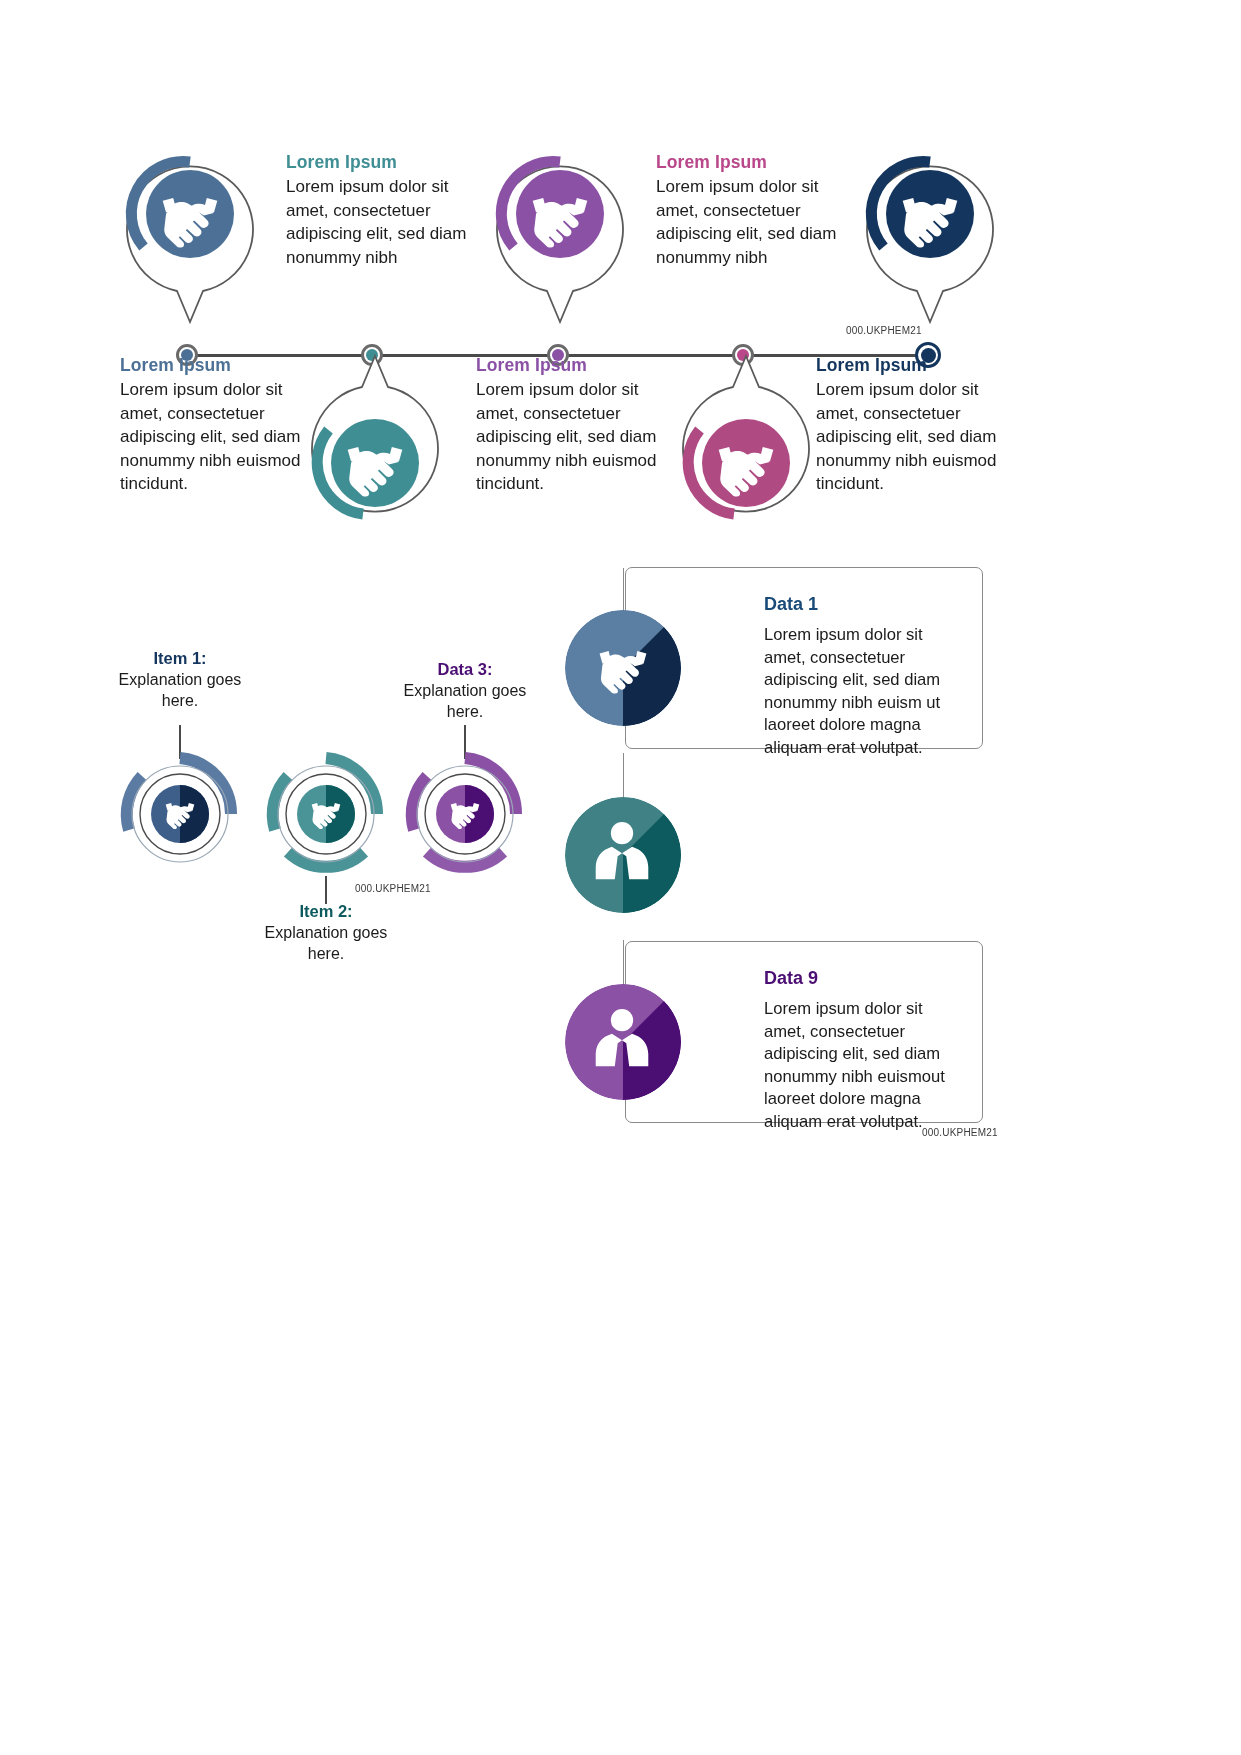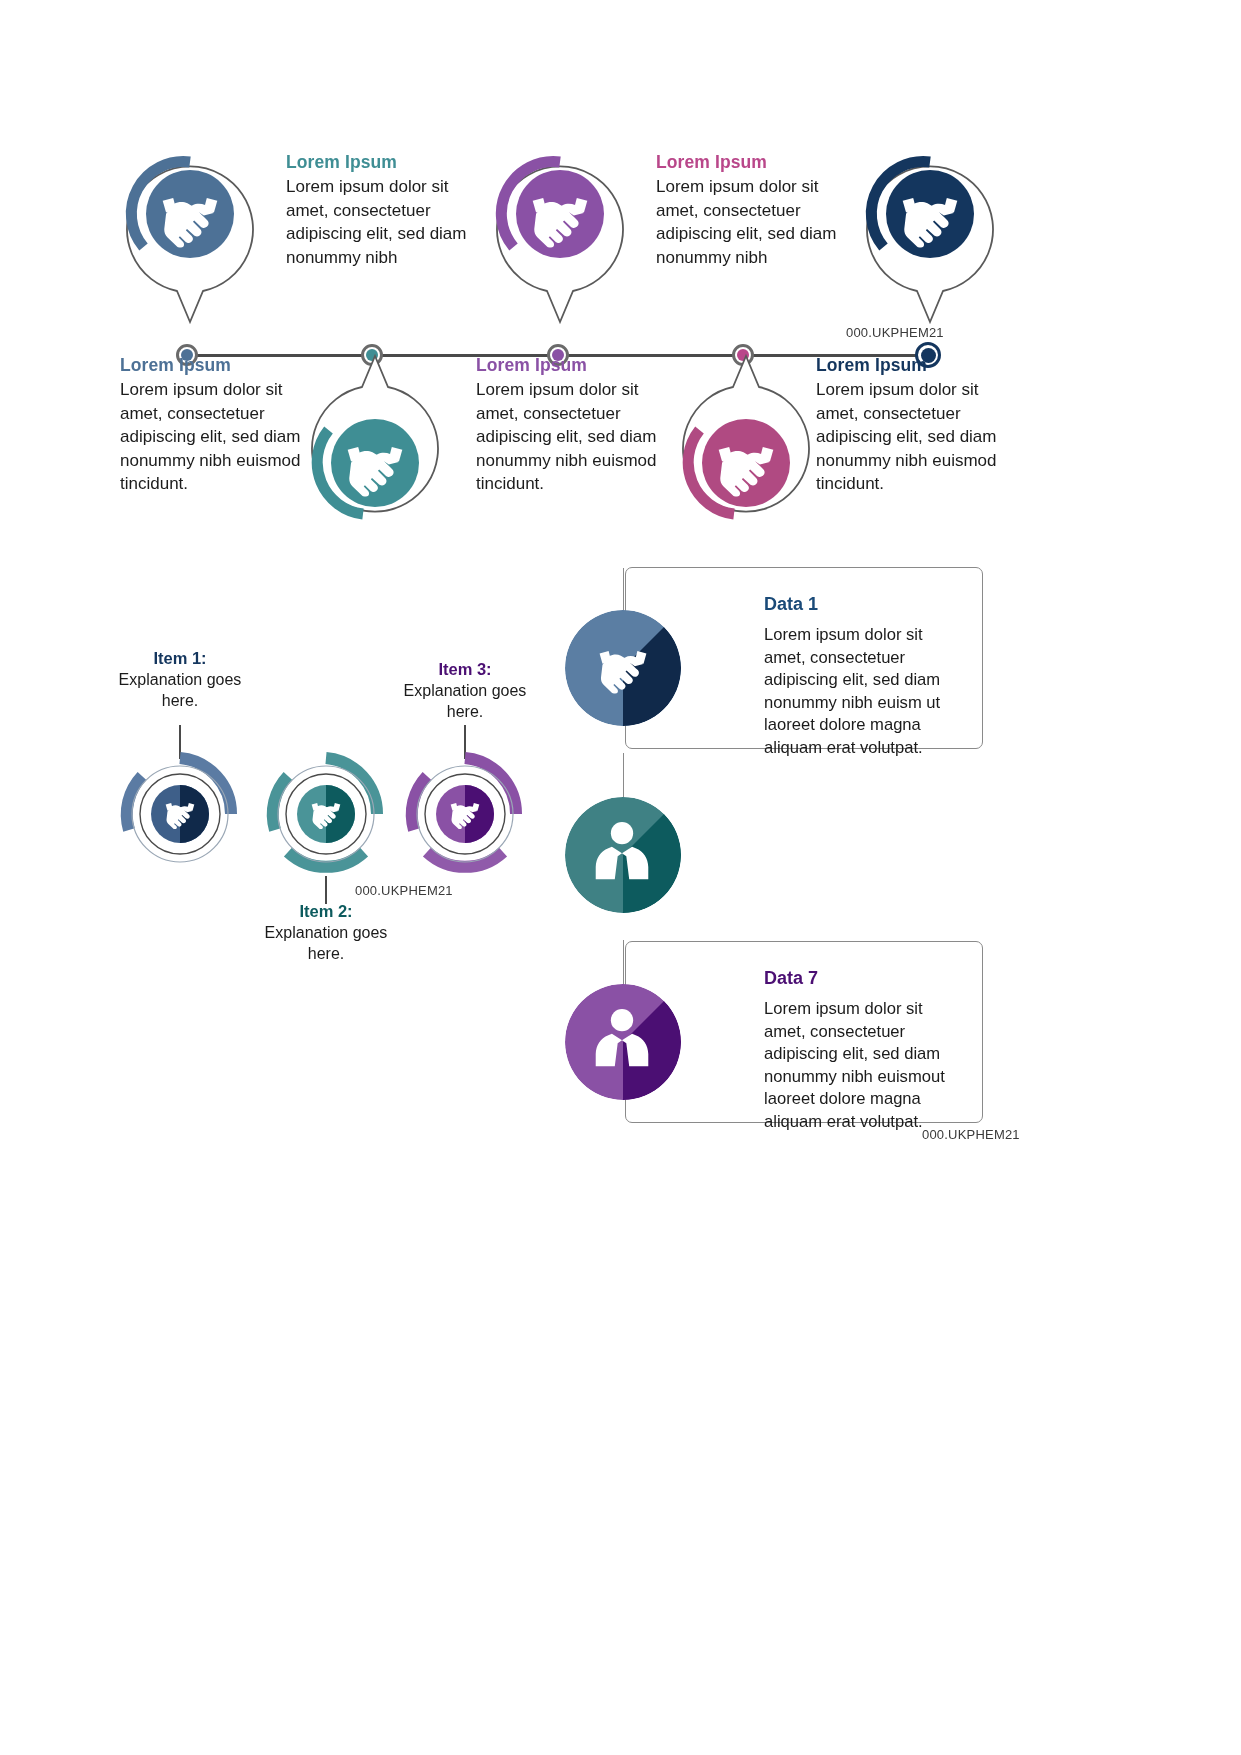--- a/index.html
+++ b/index.html
@@ -7,21 +7,21 @@
     width:1241px;height:1755px;position:relative;overflow:hidden;
     font-family:"Liberation Sans","DejaVu Sans",sans-serif;
     color:#1a1a1a;
   }
   .page{position:absolute;inset:0;}
 
   
   .abs{position:absolute;}
   .ttl{font-weight:bold;font-size:17.5px;letter-spacing:.1px;margin:0 0 2px 0;}
   .body{font-size:17px;line-height:23.5px;margin:0;color:#1c1c1c;}
-  .wm{font-size:13px;color:#3a3a3a;letter-spacing:.2px;font-family:"Liberation Sans",sans-serif;}
+  .wm{font-size:10px;color:#3a3a3a;letter-spacing:.2px;font-family:"Liberation Sans",sans-serif;}
 
   
   #timeline-section{position:absolute;left:0;top:0;width:1241px;height:560px;}
 
   .tl-axis{position:absolute;left:186px;top:354px;width:742px;height:3px;background:#4a4a4a;}
   .tl-dot{position:absolute;width:22px;height:22px;border-radius:50%;
           background:#ffffff;border:3px solid #6a6a6a;box-sizing:border-box;}
   .tl-dot i{display:block;position:absolute;left:50%;top:50%;width:12px;height:12px;
             margin:-6px 0 0 -6px;border-radius:50%;}
   .tl-dot.big{width:26px;height:26px;}
@@ -227,21 +227,21 @@
       </svg>
     </div>
 
     <div class="stem" style="left:325px;top:236px;height:28px;"></div>
     <div class="item-lbl" style="left:251px;top:262px;">
       <p class="h" style="color:#0d5b5e">Item 2:</p>
       <p class="p">Explanation goes here.</p>
     </div>
 
     <div class="item-lbl" style="left:390px;top:20px;">
-      <p class="h" style="color:#4b0f73">Item 3:</p>
+      <p class="h" style="color:#4b0f73">Data 3:</p>
       <p class="p">Explanation goes here.</p>
     </div>
     <div class="stem" style="left:464px;top:85px;height:34px;"></div>
 
     <div class="ring-wrap" style="left:403px;top:112px;">
       <svg width="124" height="124" viewBox="0 0 124 124">
         <path d="M62 6 A56 56 0 0 1 113 62" fill="none" stroke="#8a51a5" stroke-width="12"></path>
         <path d="M11 78 A56 56 0 0 1 24 24" fill="none" stroke="#8a51a5" stroke-width="12"></path>
         <path d="M24 100 A56 56 0 0 0 100 100" fill="none" stroke="#8a51a5" stroke-width="12" opacity="0.95"></path>
         <circle cx="62" cy="62" r="48" fill="none" stroke="#9aa7b5" stroke-width="1.2"></circle>
@@ -285,21 +285,21 @@
         <circle cx="58" cy="58" r="58" fill="#3f8184"></circle>
         <path d="M99 17 A58 58 0 0 1 58 116 L58 58 Z" fill="#0d5b5e"></path>
         <g transform="translate(21,16) scale(0.72)">
           <use href="#sym-businessman-tie" width="100" height="100"></use>
         </g>
       </svg>
     </div>
 
     <div class="card" style="top:386px;height:182px;">
       <div class="inner">
-        <h3 style="color:#4b0f73">Data 7</h3>
+        <h3 style="color:#4b0f73">Data 9</h3>
         <p>Lorem ipsum dolor sit amet, consectetuer adipiscing elit, sed diam nonummy nibh euismout laoreet dolore magna aliquam erat volutpat.</p>
       </div>
     </div>
     <div class="dicon" style="left:5px;top:429px;">
       <svg width="116" height="116" viewBox="0 0 116 116">
         <circle cx="58" cy="58" r="58" fill="#8a51a5"></circle>
         <path d="M99 17 A58 58 0 0 1 58 116 L58 58 Z" fill="#4b0f73"></path>
         <g transform="translate(21,16) scale(0.72)">
           <use href="#sym-businessman-tie" width="100" height="100"></use>
         </g>

